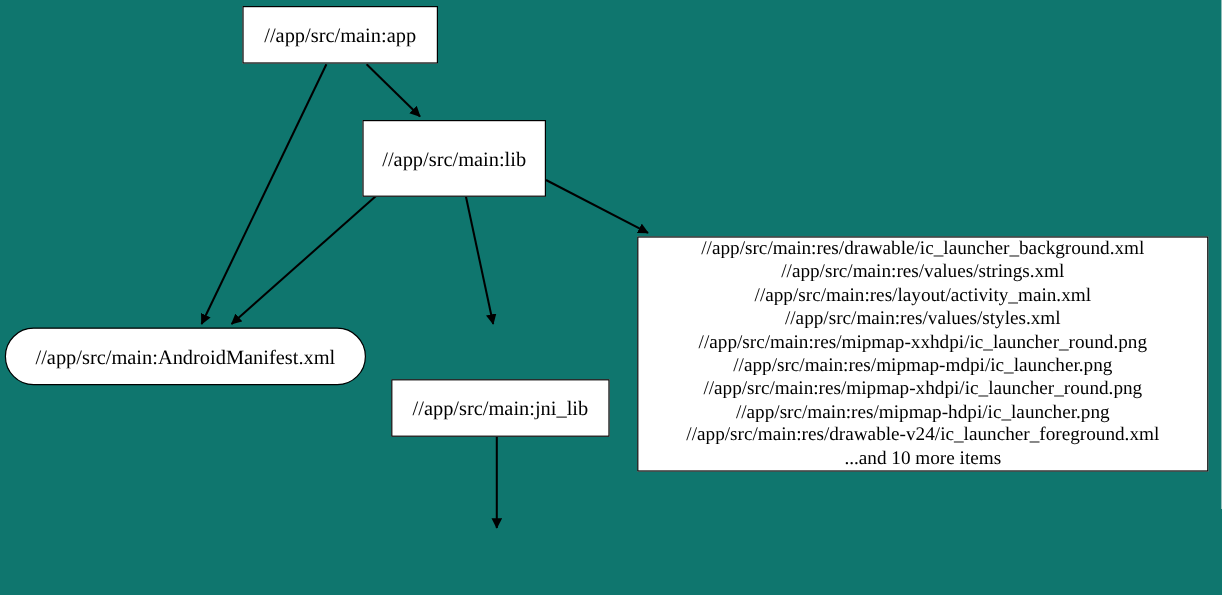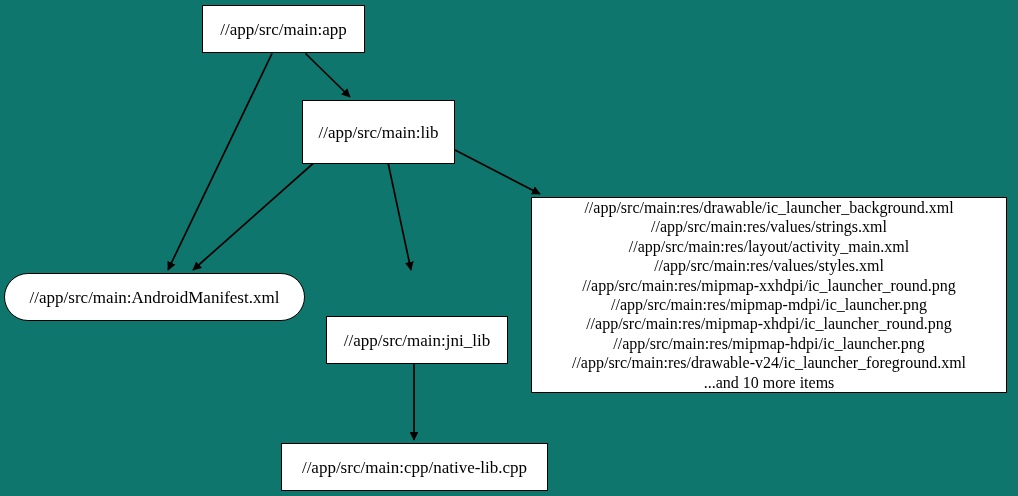--- a/index.html
+++ b/index.html
@@ -77,21 +77,20 @@
   </svg>
 
   <div class="node node-single" id="node-app">//app/src/main:app</div>
 
   <div class="node node-single" id="node-lib">//app/src/main:lib</div>
 
   <div class="node node-single" id="node-manifest">//app/src/main:AndroidManifest.xml</div>
 
   <div class="node node-single" id="node-jnilib">//app/src/main:jni_lib</div>
 
-  <div class="node node-single" id="node-nativelib">//app/src/main:cpp/native-lib.cpp</div>
 
   <div class="node node-multi" id="node-res">//app/src/main:res/drawable/ic_launcher_background.xml
 //app/src/main:res/values/strings.xml
 //app/src/main:res/layout/activity_main.xml
 //app/src/main:res/values/styles.xml
 //app/src/main:res/mipmap-xxhdpi/ic_launcher_round.png
 //app/src/main:res/mipmap-mdpi/ic_launcher.png
 //app/src/main:res/mipmap-xhdpi/ic_launcher_round.png
 //app/src/main:res/mipmap-hdpi/ic_launcher.png
 //app/src/main:res/drawable-v24/ic_launcher_foreground.xml

